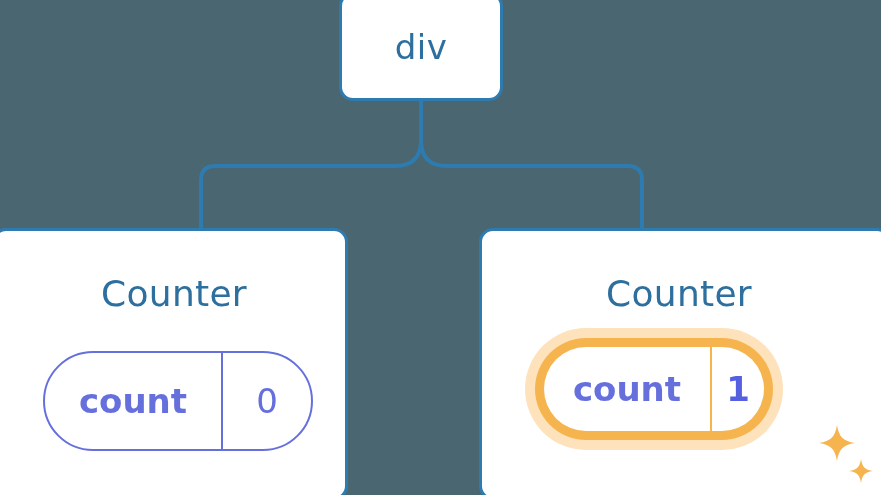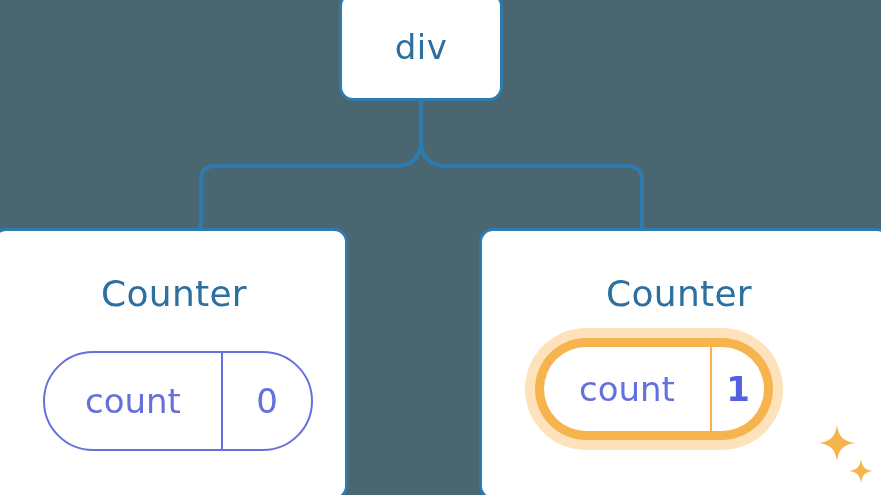--- a/index.html
+++ b/index.html
@@ -114,20 +114,21 @@
     display: flex;
     align-items: center;
     justify-content: center;
     color: #6670dd;
     font-size: 34px;
   }
   .pill-key {
     width: 178px;
     border-right: 2px solid #6670dd;
     box-sizing: border-box;
+    font-weight: bold;
   }
   .pill-val {
     flex: 1;
   }
 
   
   .pill-highlight-outer {
     position: relative;
     border-radius: 999px;
     background: #fde2bb;

